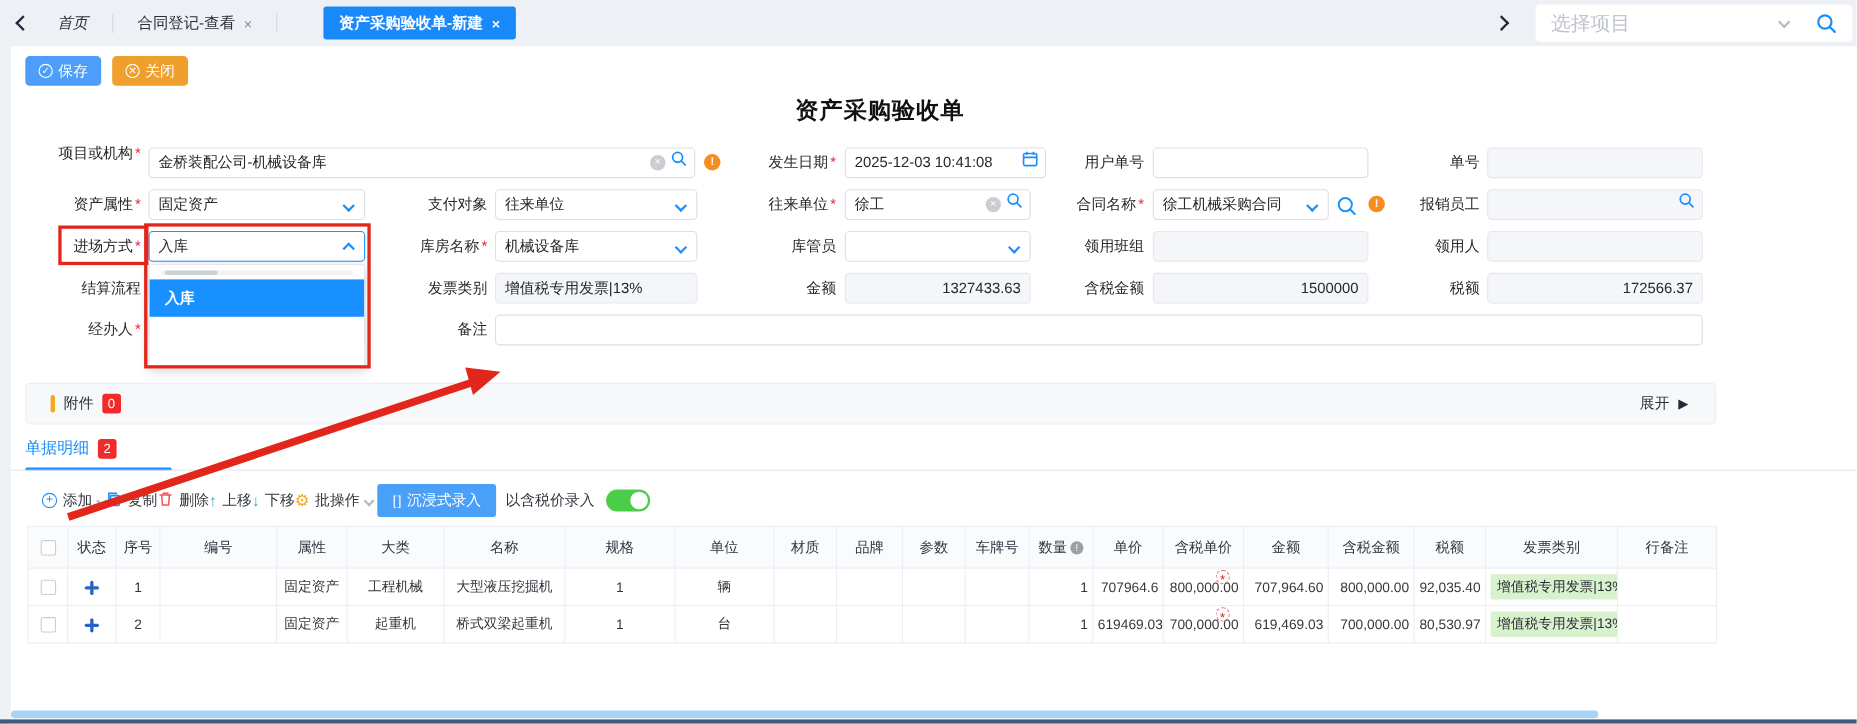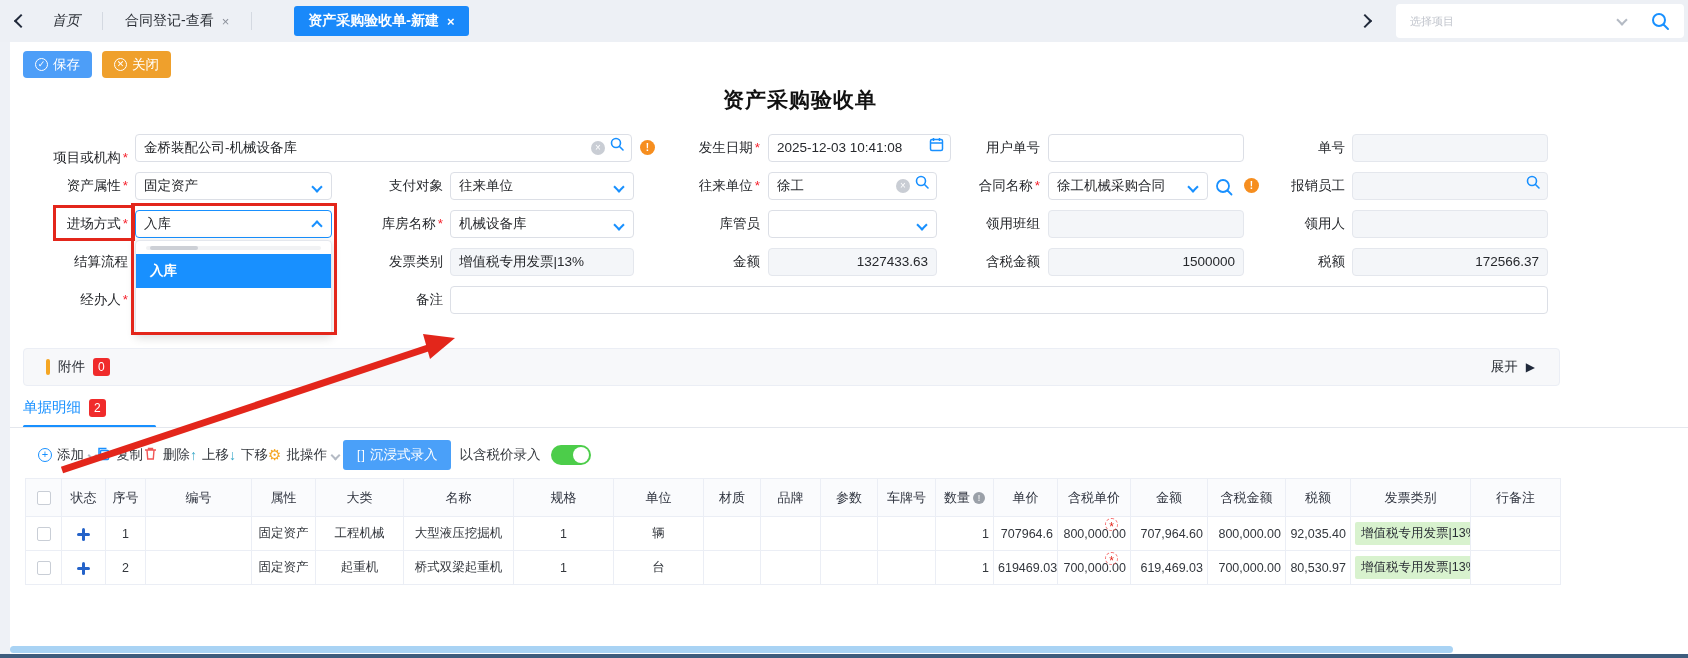--- a/index.html
+++ b/index.html
@@ -12,21 +12,21 @@
   .chev-left  { transform:rotate(135deg); margin-left:16px; }
   .chev-right { transform:rotate(-45deg); }
   .tab { font-size:14px; color:#2b2f36; display:flex; align-items:center; gap:8px; cursor:pointer; }
   .tab-home { margin-left:26px;font-style:italic; }
   .tab-sep { width:1px; height:18px; background:#d4d9e1; margin:0 22px; }
   .tab-x { color:#8a8f99; font-size:13px; }
   .tab-active { background:#1989fa; color:#fff; border-radius:3px; height:30px; padding:0 14px; font-weight:bold; margin-left:20px; }
   .tab-active .tab-x { color:#fff; }
   .tabbar-spacer { flex:1; }
   .proj-select { position:relative; width:288px; height:34px; background:#fff; border-radius:4px; margin-right:4px; display:flex; align-items:center; }
-  .proj-ph { color:#c0c4cc; font-size:11px; margin-left:14px; }
+  .proj-ph { color:#c0c4cc; font-size:18px; margin-left:14px; }
   .chev { display:inline-block; width:8px; height:8px; border-right:2px solid #1890ff; border-bottom:2px solid #1890ff; }
   .chev.down { transform:rotate(45deg); }
   .chev.up   { transform:rotate(-135deg); }
   .chev.gray { border-color:#b4bac4; }
   .proj-chev { position:absolute; right:58px; top:12px; }
   .proj-mag { position:absolute; right:14px; top:7px; }
 
   
   .btn { position:absolute; height:27px; border:none; border-radius:4px; color:#fff; font-size:13.5px; display:flex; align-items:center; gap:5px; padding:0 12px; cursor:pointer; font-family:inherit; }
   .btn-save { left:23px; top:51px; background:#4d9ef8; }
@@ -151,21 +151,21 @@
   <span class="btn-circ">✓</span>
   <span>保存</span>
 </button>
 <button class="btn btn-close">
   <span class="btn-circ">✕</span>
   <span>关闭</span>
 </button>
 
 <div class="page-title">资产采购验收单</div>
 
-<div class="lbl req" style="left:23px;top:144px;width:105px;">项目或机构</div>
+<div class="lbl req" style="left:23px;top:126px;width:105px;">项目或机构</div>
 <div class="fld" style="left:135px;top:134px;width:497px;padding-right:52px;">
   <span>金桥装配公司-机械设备库</span>
   <span class="fld-ics">
     <span class="clear-ic"></span>
     <span><svg width="16" height="16" viewBox="0 0 16 16">
           <circle cx="7" cy="7" r="4.5" fill="none" stroke="#1890ff" stroke-width="1.6"></circle>
           <line x1="10.5" y1="10.5" x2="14" y2="14" stroke="#1890ff" stroke-width="1.6" stroke-linecap="round"></line>
         </svg></span>
   </span>
 </div>

